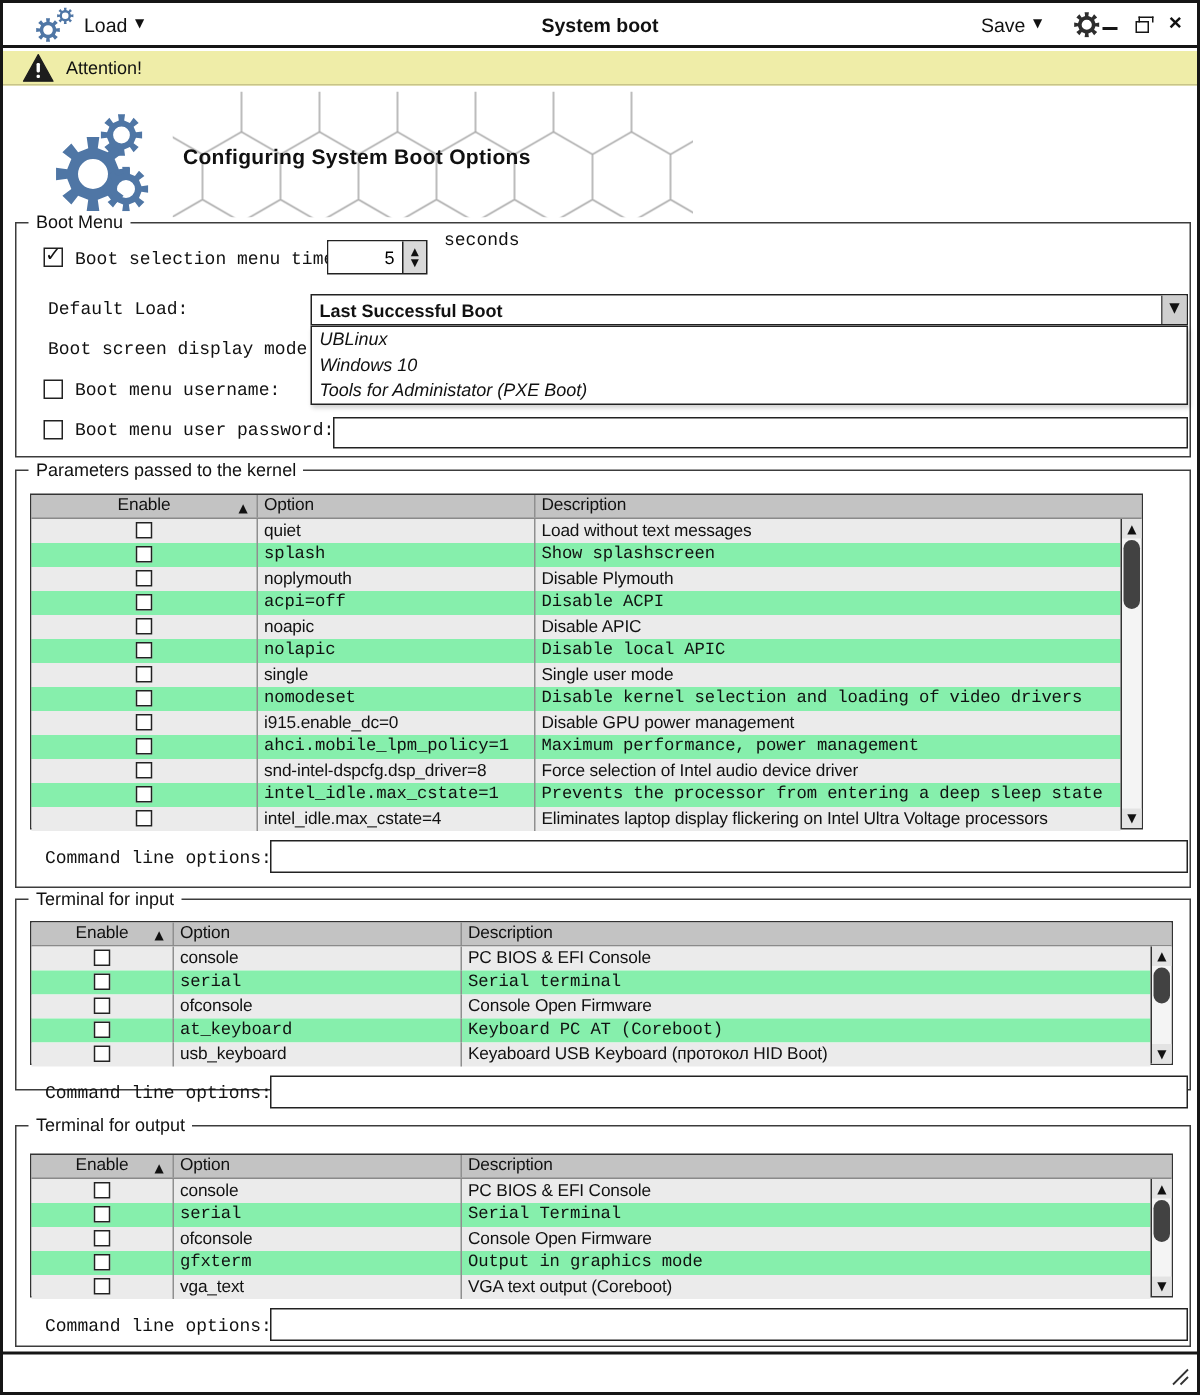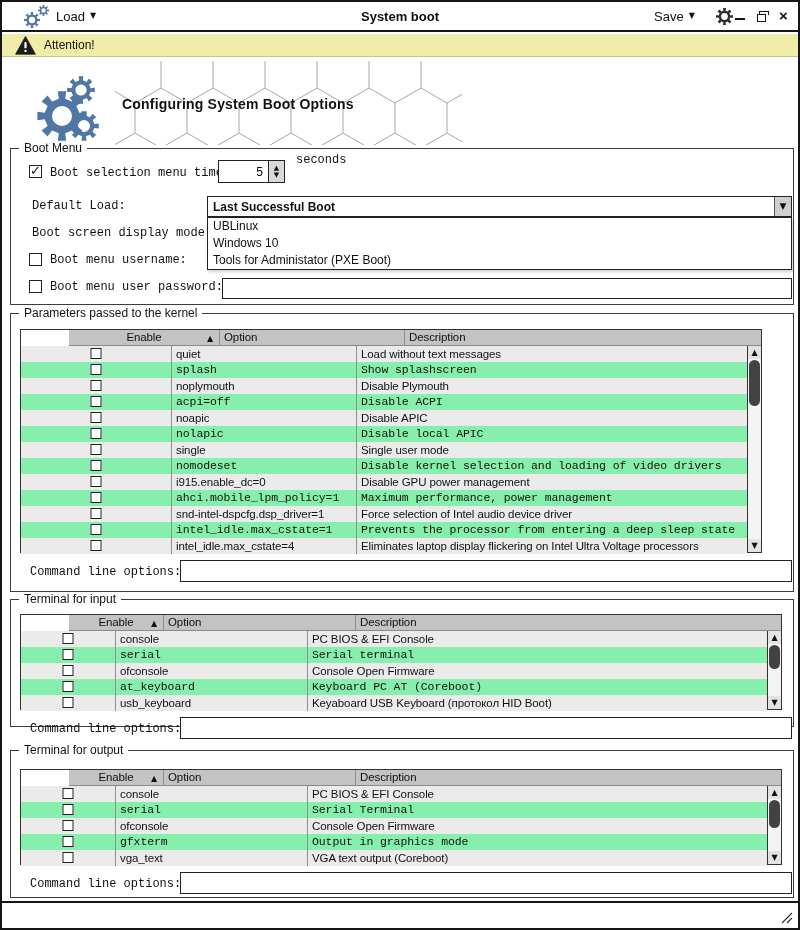--- a/index.html
+++ b/index.html
@@ -46,29 +46,29 @@
   .spinner{position:absolute;display:flex;border:1px solid #222;background:#fff;height:23px;}
   .spin-val{width:49px;border:none;outline:none;font:12px "Liberation Sans",sans-serif;text-align:right;padding-right:5px;}
   .spin-btns{width:16px;background:#d9d9d9;border-left:1px solid #222;display:flex;flex-direction:column;align-items:center;justify-content:center;cursor:default;}
   .spin-btns span{font-family:"DejaVu Sans",sans-serif;font-size:7px;line-height:7px;}
 
   
   .combo{position:absolute;height:21px;border:1px solid #222;background:#fff;display:flex;align-items:center;}
   .combo-text{flex:1;font-size:12px;padding-left:5px;white-space:nowrap;overflow:hidden;}
   .combo-btn{width:17px;align-self:stretch;background:#cfcfcf;border-left:1px solid #555;display:flex;align-items:center;justify-content:center;cursor:default;}
   .combo-btn .arr{font-size:9px;}
-  .dlist{position:absolute;border:1px solid #222;background:#fff;z-index:9;box-shadow:1px 2px 3px rgba(0,0,0,.18);}
+  .dlist{position:absolute;border:1px solid #222;background:#fff;z-index:9;box-shadow:1px 2px 3px rgba(0,0,0,.18);font-style:italic;}
   .ditem{height:17px;line-height:17px;font-size:12px;padding-left:5px;white-space:nowrap;cursor:default;}
 
   
   .tinput{position:absolute;height:21px;border:1px solid #222;background:#fff;font:12px "Liberation Sans",sans-serif;padding:0 4px;outline:none;}
 
   
   .table{position:absolute;border:1px solid #333;background:#fff;font-size:11.5px;letter-spacing:-0.1px;}
-  .thead{display:flex;height:16px;background:#c3c3c3;border-bottom:1px solid #8a8a8a;margin-left:48px;}
+  .thead{display:flex;height:16px;background:#c3c3c3;border-bottom:1px solid #8a8a8a;}
   .th{line-height:15px;overflow:hidden;white-space:nowrap;}
   .th-en{position:relative;text-align:center;}
   .sort{position:absolute;right:6px;top:1px;font-family:"DejaVu Sans",sans-serif;font-size:8px;}
   .tc{padding-left:4px;}
   .c-en{border-right:1px solid #8f8f8f;padding:0;}
   .c-op{border-right:1px solid #8f8f8f;}
   .c-de{flex:1;overflow:hidden;white-space:nowrap;}
   .k .c-en{width:151px;}  .k .c-op{width:185px;}
   .t .c-en{width:95px;}   .t .c-op{width:192px;}
   .tbody{position:absolute;left:0;top:16px;right:14px;}
@@ -287,21 +287,21 @@
             <div class="tc c-en">
               <span class="rcbx"></span>
             </div>
             <div class="tc c-op">ahci.mobile_lpm_policy=1</div>
             <div class="tc c-de">Maximum performance, power management</div>
           </div>
           <div class="trow">
             <div class="tc c-en">
               <span class="rcbx"></span>
             </div>
-            <div class="tc c-op">snd-intel-dspcfg.dsp_driver=1</div>
+            <div class="tc c-op">snd-intel-dspcfg.dsp_driver=8</div>
             <div class="tc c-de">Force selection of Intel audio device driver</div>
           </div>
           <div class="trow alt">
             <div class="tc c-en">
               <span class="rcbx"></span>
             </div>
             <div class="tc c-op">intel_idle.max_cstate=1</div>
             <div class="tc c-de">Prevents the processor from entering a deep sleep state</div>
           </div>
           <div class="trow">

